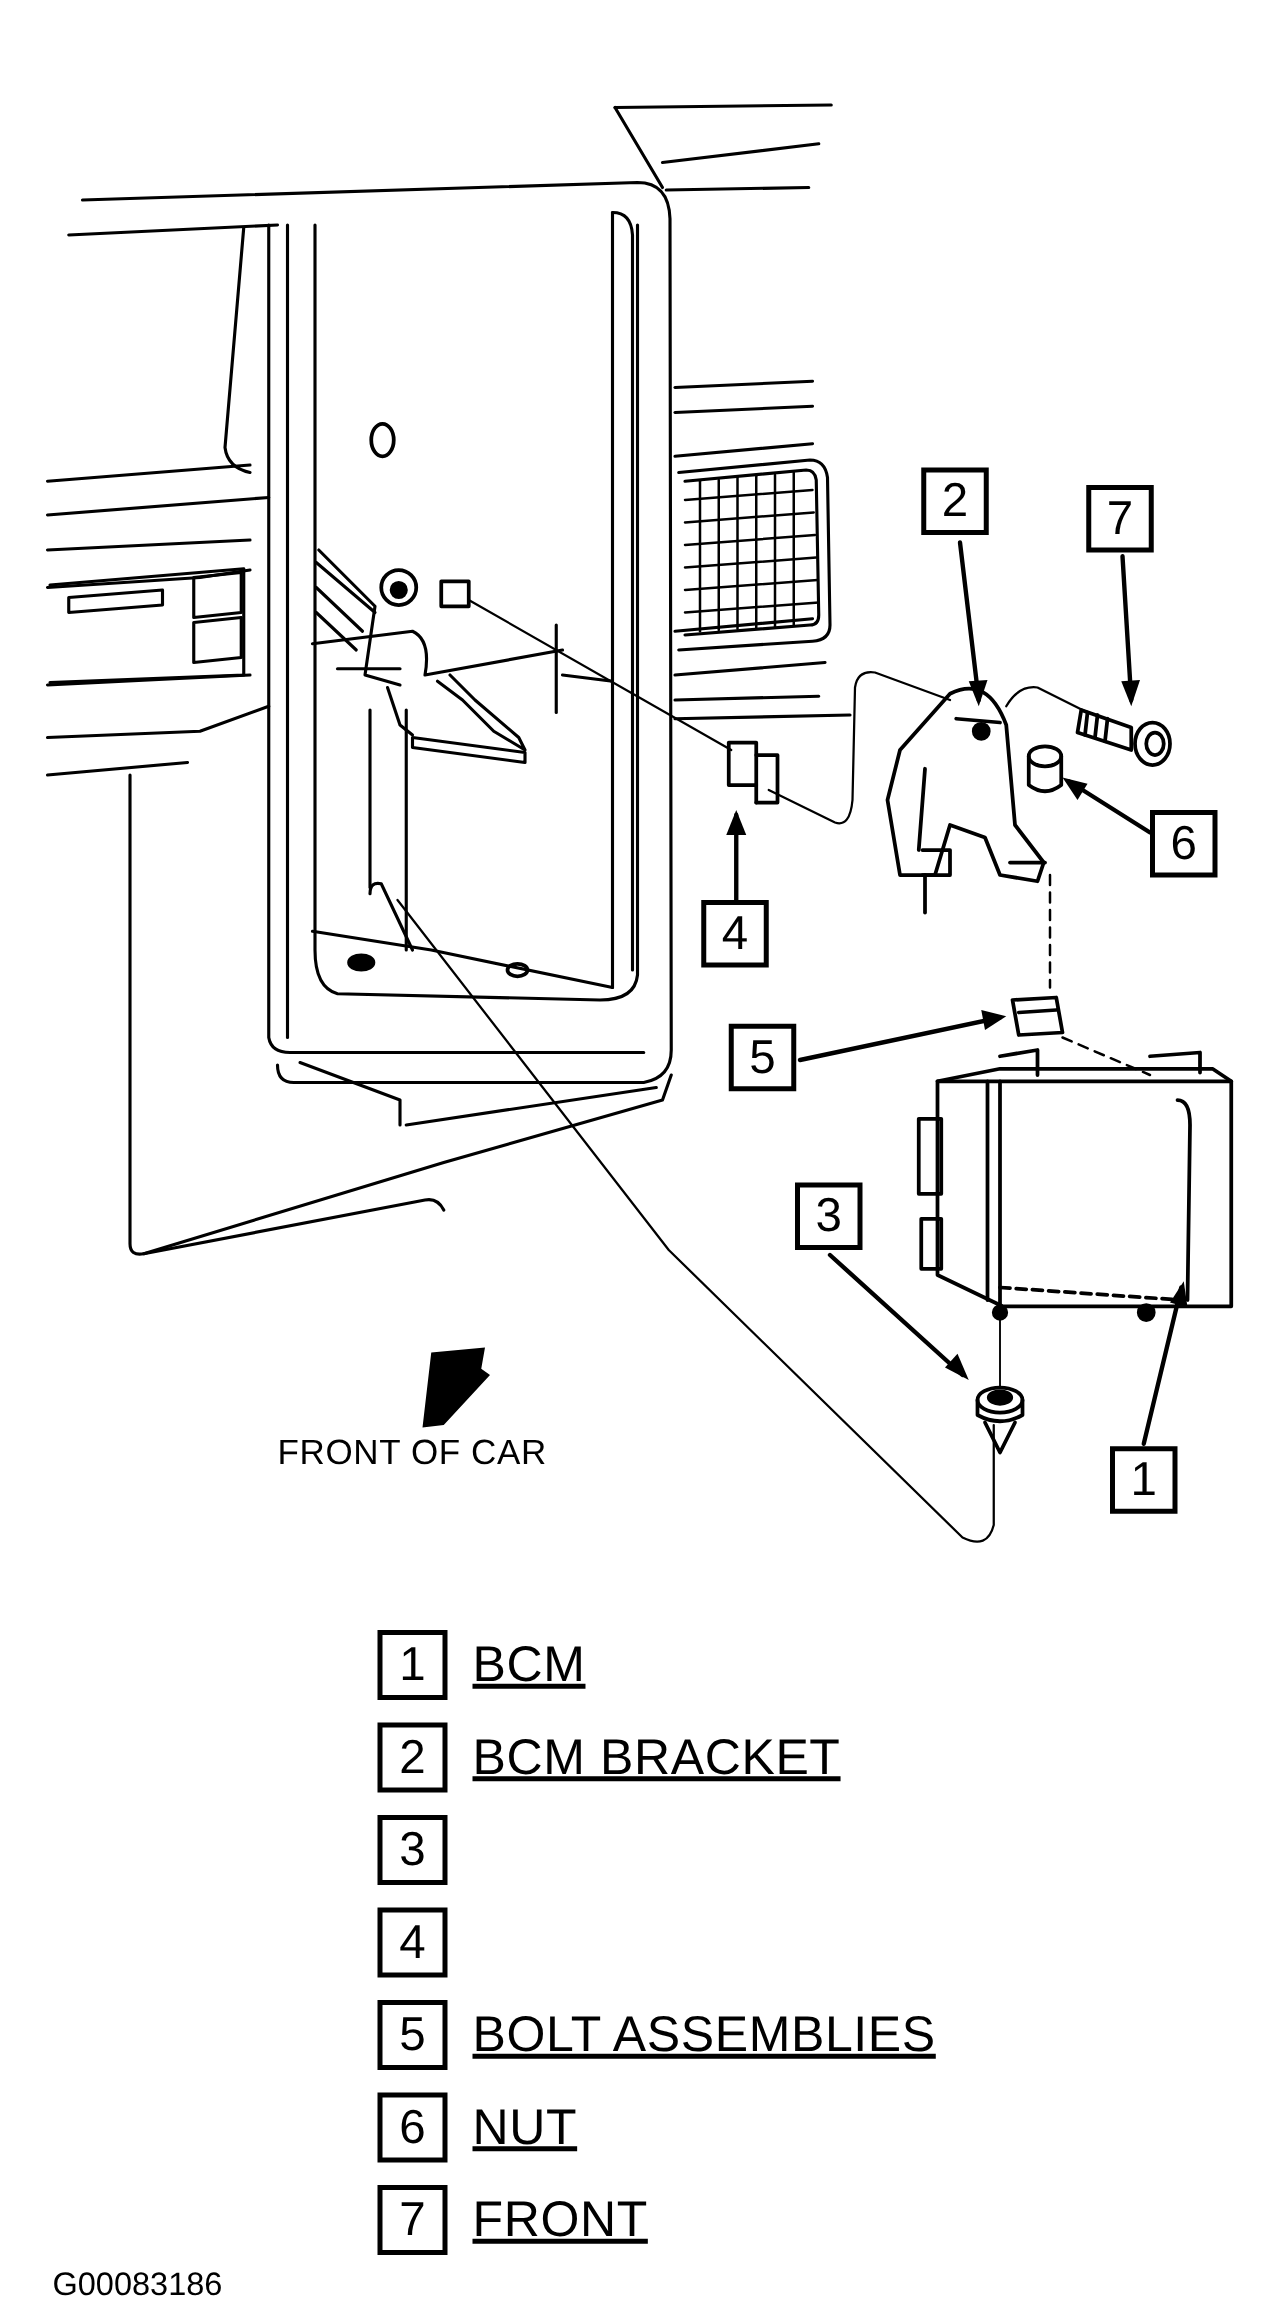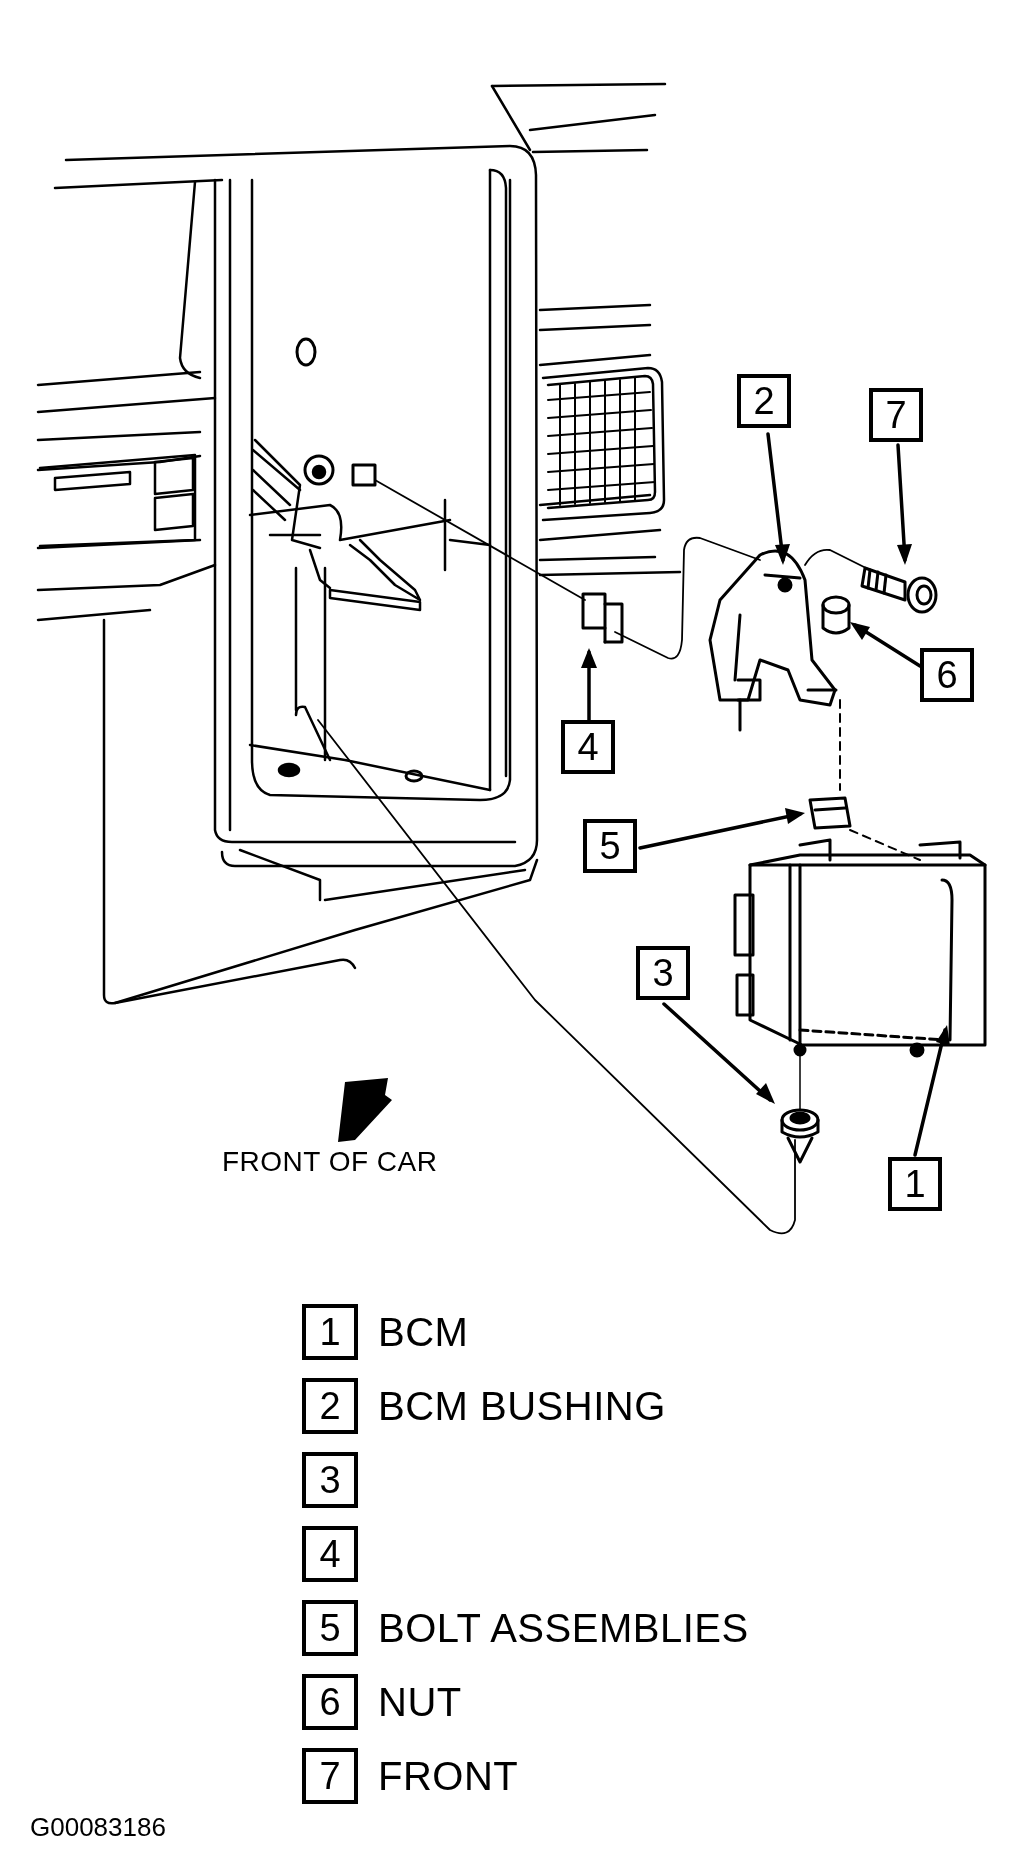--- a/index.html
+++ b/index.html
@@ -7,22 +7,22 @@
          font-family: "Liberation Sans", "DejaVu Sans", sans-serif; color: #000; }
   #art { position: absolute; left: 0; top: 0; }
   .callout { position: absolute; width: 54px; height: 54px; border: 4px solid #000;
              box-sizing: border-box; background: #fff; display: flex;
              align-items: center; justify-content: center; font-size: 38px; }
   .front-label { position: absolute; left: 222px; top: 1146px; font-size: 28px; letter-spacing: 0.5px; }
   .legend { position: absolute; left: 302px; top: 1295px; }
   .legend-row { display: flex; align-items: center; height: 74px; }
   .legend-num { width: 56px; height: 56px; border: 4px solid #000; box-sizing: border-box;
                 display: flex; align-items: center; justify-content: center; font-size: 38px; }
-  .legend-text { margin-left: 20px; font-size: 40px; letter-spacing: 0.5px; }
-  .fig-id { position: absolute; left: 30px; top: 1812px; font-size: 26px; }
+  .legend-text { margin-left: 20px; font-size: 40px; letter-spacing: 0.5px; text-decoration: underline; }
+  .fig-id { position: absolute; left: 42px; top: 1812px; font-size: 26px; }
 </style>
 </head>
 <body>
 
 <svg id="art" width="1012" height="1854" viewBox="0 0 1012 1854">
   <g fill="none" stroke="#000" stroke-width="2.5" stroke-linejoin="round" stroke-linecap="round">
 
     <g>
       <path d="M492 86 L665 84"></path>
       <path d="M492 86 L530 150"></path>
@@ -220,21 +220,21 @@
 
 <div class="front-label">FRONT OF CAR</div>
 
 <div class="legend">
   <div class="legend-row">
       <div class="legend-num">1</div>
       <div class="legend-text">BCM</div>
     </div>
   <div class="legend-row">
       <div class="legend-num">2</div>
-      <div class="legend-text">BCM BUSHING</div>
+      <div class="legend-text">BCM BRACKET</div>
     </div>
   <div class="legend-row">
       <div class="legend-num">3</div>
     </div>
   <div class="legend-row">
       <div class="legend-num">4</div>
     </div>
   <div class="legend-row">
       <div class="legend-num">5</div>
       <div class="legend-text">BOLT ASSEMBLIES</div>

